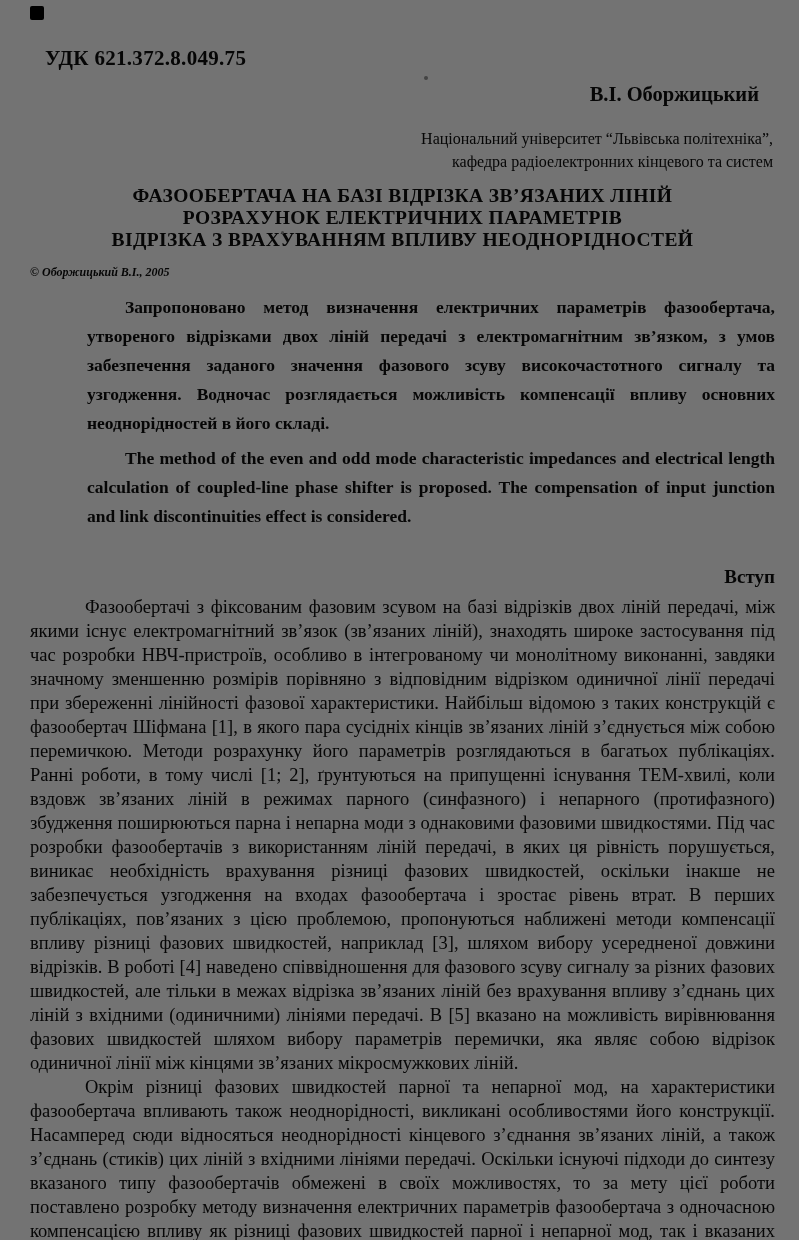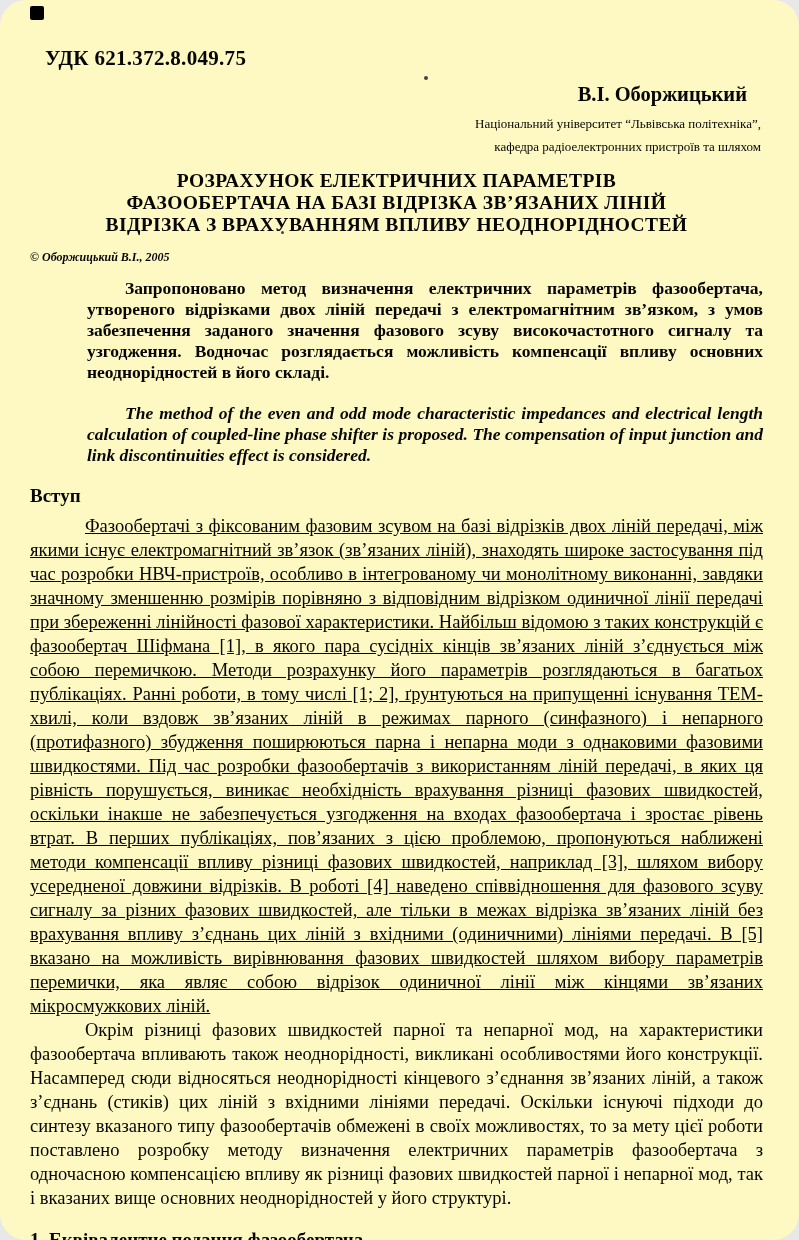--- a/index.html
+++ b/index.html
@@ -1,62 +1,61 @@
 <!DOCTYPE html>
 <html lang="uk"><head>
 <meta charset="utf-8">
 <style>
   html,body{margin:0;padding:0;background:#e8e8e8;}
   .page{
     position:relative;
     width:799px;height:1240px;
     margin:0 auto;
-    background:#fef9c3;
+    background:#737373;
     box-sizing:border-box;
-    padding:46px 36px 0 30px;
+    padding:46px 24px 0 30px;
     font-family:"Liberation Serif","DejaVu Serif",serif;
     color:#060606;
     overflow:hidden;
-    border-radius:26px;
   }
   .udc{
     font-size:21px;font-weight:700;letter-spacing:.3px;
     margin:0 0 0 15px;
   }
   .author{
     text-align:right;font-weight:700;font-size:20.5px;
     margin:12px 16px 4px 0;
   }
   .affiliation{
-    text-align:right;font-size:13px;line-height:23px;
-    margin:6px 2px 0 0;
+    text-align:right;font-size:16px;line-height:23px;
+    margin:21px 2px 0 0;
   }
   .paper-title{
     text-align:center;font-weight:700;font-size:19.5px;line-height:22px;
     letter-spacing:.4px;margin-top:12px;
   }
   .copyright{
     font-style:italic;font-weight:700;font-size:12px;
     margin-top:14px;
   }
   .abstract{
-    font-weight:700;font-size:17.5px;line-height:21px;
+    font-weight:700;font-size:17.5px;line-height:29px;
     text-align:justify;text-indent:38px;
     margin:13px 0 0 57px;
   }
-  .abstract.en{margin-top:20px;font-style:italic;}
+  .abstract.en{margin-top:6px;}
   .center-heading{
-    text-align:left;font-weight:700;font-size:19px;
-    margin-top:19px;
+    text-align:right;font-weight:700;font-size:19px;
+    margin-top:35px;
   }
   .body-par{
     font-size:18.5px;line-height:24px;text-align:justify;
     text-indent:55px;margin:0;
   }
-  .body-par.after-heading{margin-top:7px;text-decoration:underline;}
+  .body-par.after-heading{margin-top:7px;}
   .corner-mark{
     position:absolute;left:30px;top:6px;width:14px;height:14px;
     background:#000;border-radius:2px;
   }
   .speck{
     position:absolute;background:#444;border-radius:50%;
   }
   .speck.s1{left:424px;top:76px;width:4px;height:4px;}
   .speck.s2{left:281px;top:231px;width:3px;height:3px;}
 </style>
@@ -68,26 +67,26 @@
   <div class="corner-mark"></div>
   <div class="speck s1"></div>
   <div class="speck s2"></div>
 
   <div class="udc">УДК 621.372.8.049.75</div>
 
   <div class="author">В.І. Оборжицький</div>
 
   <div class="affiliation">
     <div>Національний університет “Львівська політехніка”,</div>
-    <div>кафедра радіоелектронних пристроїв та шляхом</div>
+    <div>кафедра радіоелектронних кінцевого та систем</div>
   </div>
 
   <div class="paper-title">
+    <div>ФАЗООБЕРТАЧА НА БАЗІ ВІДРІЗКА ЗВ’ЯЗАНИХ ЛІНІЙ</div>
     <div>РОЗРАХУНОК ЕЛЕКТРИЧНИХ ПАРАМЕТРІВ</div>
-    <div>ФАЗООБЕРТАЧА НА БАЗІ ВІДРІЗКА ЗВ’ЯЗАНИХ ЛІНІЙ</div>
     <div>ВІДРІЗКА З ВРАХУВАННЯМ ВПЛИВУ НЕОДНОРІДНОСТЕЙ</div>
   </div>
 
   <div class="copyright">© Оборжицький В.І., 2005</div>
 
   <p class="abstract ua">Запропоновано метод визначення електричних параметрів фазообертача, утвореного відрізками двох ліній передачі з електромагнітним зв’язком, з умов забезпечення заданого значення фазового зсуву високочастотного сигналу та узгодження. Водночас розглядається можливість компенсації впливу основних неоднорідностей в його складі.</p>
 
   <p class="abstract en">The method of the even and odd mode characteristic impedances and electrical length calculation of coupled-line phase shifter is proposed. The compensation of input junction and link discontinuities effect is considered.</p>
 
   <div class="center-heading">Вступ</div>

